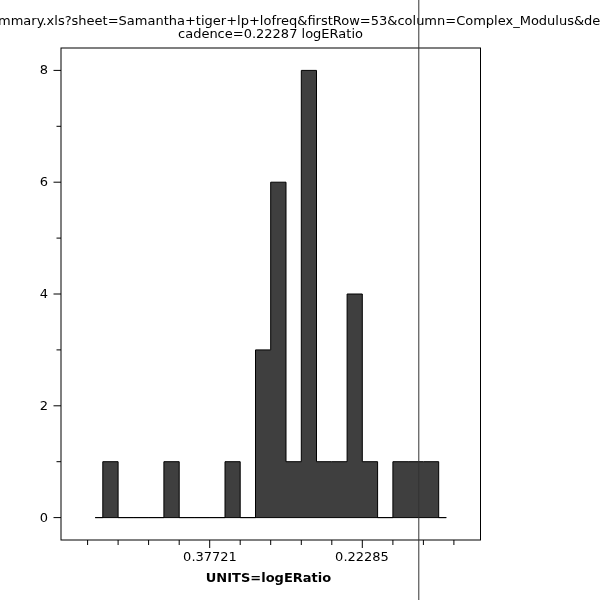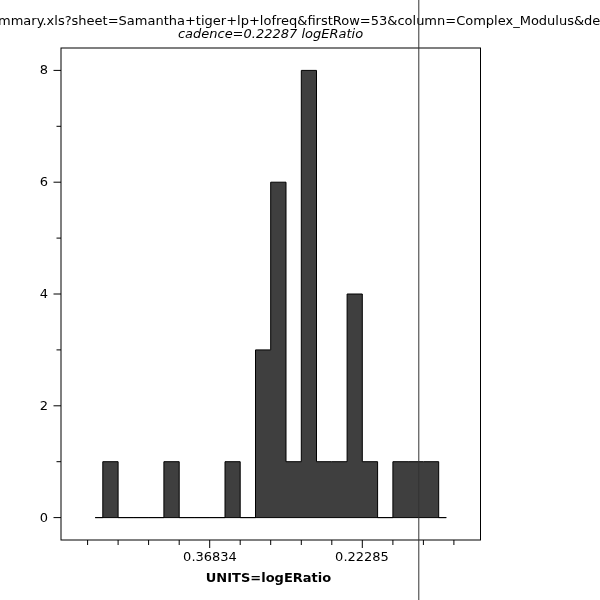--- a/index.html
+++ b/index.html
@@ -32,21 +32,20 @@
   }
   .title-line1 {
     left: -2px;
     top: 14px;
   }
   .title-line2 {
     left: 61px;
     top: 27px;
     width: 419px;
     text-align: center;
-    font-style: italic;
   }
   .x-axis-label {
     left: 61px;
     top: 571px;
     width: 415px;
     text-align: center;
     font-weight: bold;
   }
   .x-tick-label {
     width: 80px;
@@ -95,21 +94,21 @@
       </g>
     <g id="marker-layer">
         <line x1="418.8" y1="0" x2="418.8" y2="600" stroke="#333333" stroke-width="1"></line>
       </g>
   </svg>
 
   <div class="txt title-line1">mmary.xls?sheet=Samantha+tiger+lp+lofreq&amp;firstRow=53&amp;column=Complex_Modulus&amp;depende</div>
   <div class="txt title-line2">cadence=0.22287 logERatio</div>
 
   <div id="labels">
-      <div class="txt x-tick-label" style="left: 170px; top: 549px;">0.36834</div>
+      <div class="txt x-tick-label" style="left: 170px; top: 549px;">0.37721</div>
       <div class="txt x-tick-label" style="left: 322px; top: 549px;">0.22285</div>
       <div class="txt y-tick-label" style="left: 16px; top: 510px;">0</div>
       <div class="txt y-tick-label" style="left: 16px; top: 398px;">2</div>
       <div class="txt y-tick-label" style="left: 16px; top: 286px;">4</div>
       <div class="txt y-tick-label" style="left: 16px; top: 174px;">6</div>
       <div class="txt y-tick-label" style="left: 16px; top: 62px;">8</div>
     </div>
 
   <div class="txt x-axis-label">UNITS=logERatio</div>
 </div>

